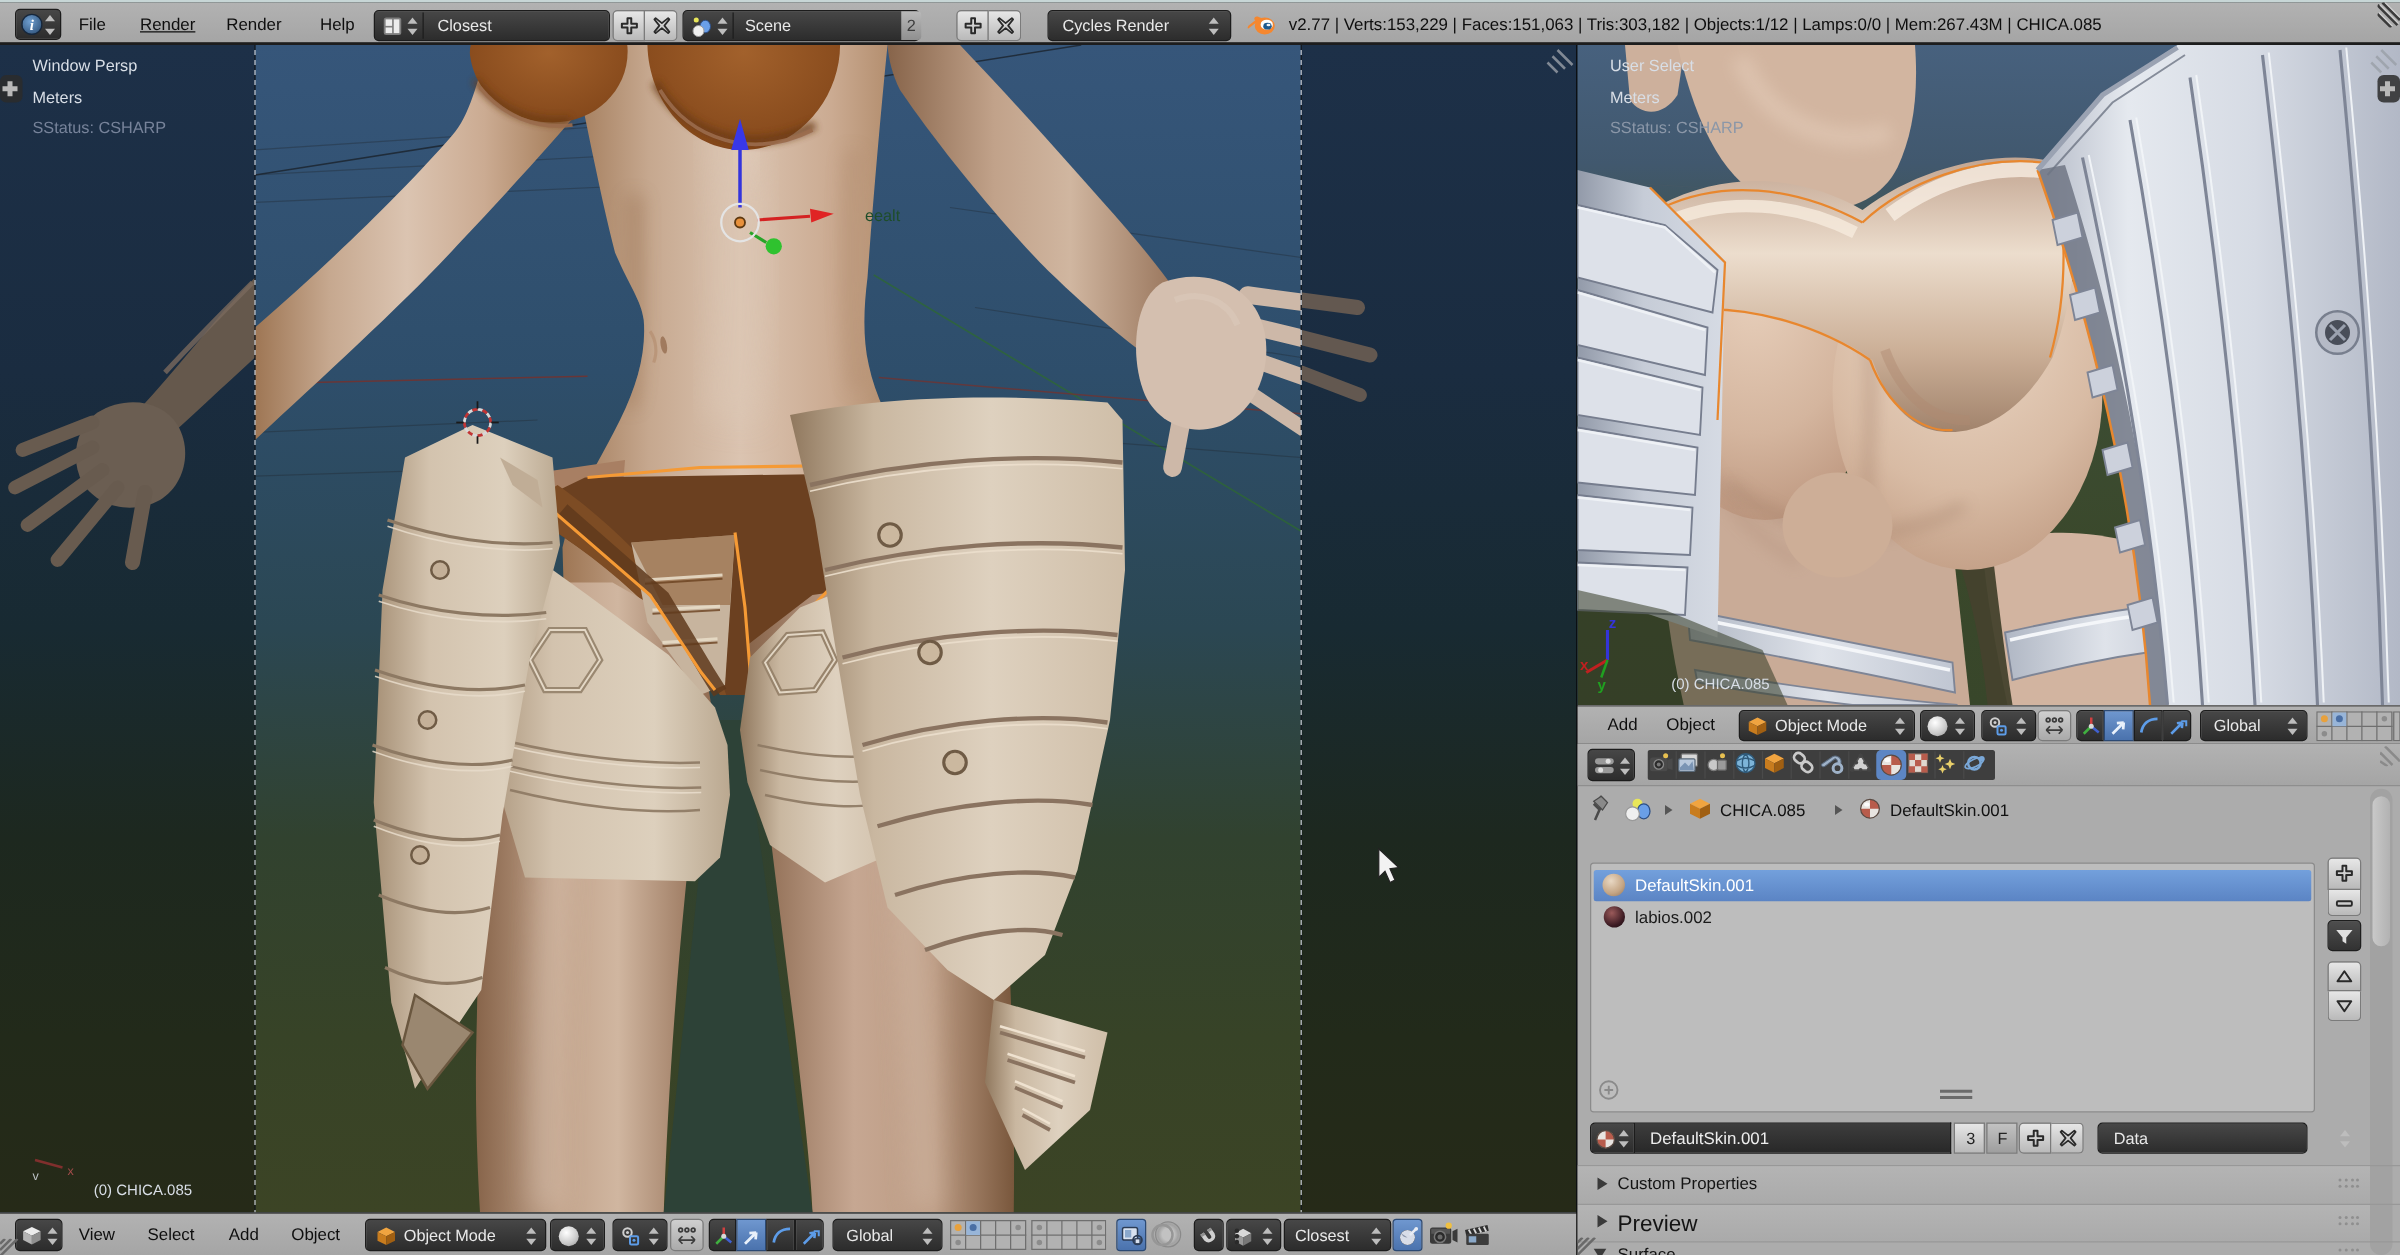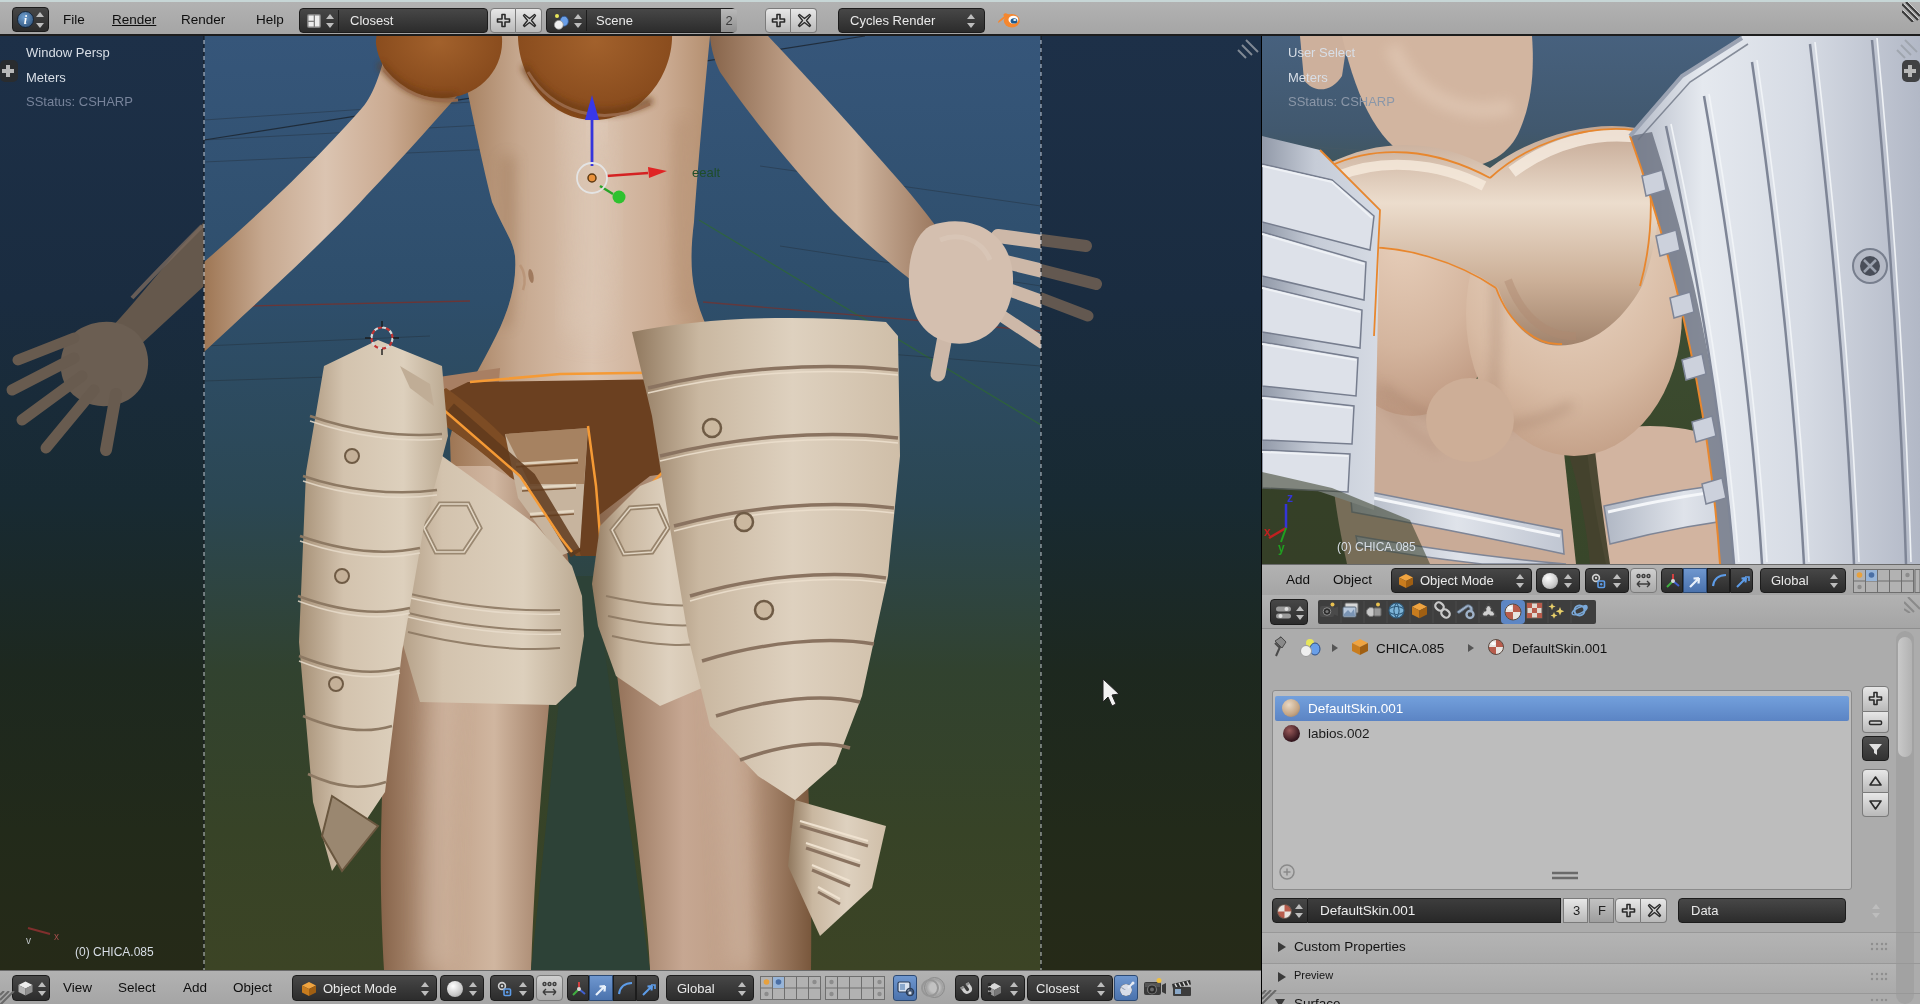--- a/index.html
+++ b/index.html
@@ -76,20 +76,21 @@
   </div>
 
   <svg class="abs" style="left:997px;top:8px;" width="24" height="19" viewBox="0 0 24 19">
     <path d="M12 5 L2 12.5 C0.5 13.6 1 11.2 2.2 10.2 L9 4.8 Z" fill="#f5872f"></path>
     <path d="M6.5 5.5 C6 3.8 8 2.8 9.5 3.4 L16 6 L10 8.5 Z" fill="#f5872f"></path>
     <ellipse cx="14.8" cy="10.8" rx="8" ry="6.8" fill="#f5872f"></ellipse>
     <ellipse cx="16.4" cy="9.7" rx="4.9" ry="4" fill="#fdfdfd"></ellipse>
     <ellipse cx="17" cy="10.9" rx="3.4" ry="2.7" fill="#1e5a8e"></ellipse>
     <ellipse cx="17.8" cy="9.9" rx="1.6" ry="1" fill="#eef4fa"></ellipse>
   </svg>
+  <div class="abs menutext" style="left:1031px;top:10px;">v2.77 | Verts:153,229 | Faces:151,063 | Tris:303,182 | Objects:1/12 | Lamps:0/0 | Mem:267.43M | CHICA.085</div>
   <svg class="abs" style="left:1902px;top:0px;" width="18" height="20">
       <g stroke="#3a3a3a" stroke-width="2.2">
         <line x1="4" y1="0" x2="18" y2="14"></line>
         <line x1="0" y1="2" x2="16" y2="18"></line>
         <line x1="0" y1="9" x2="11" y2="20"></line>
       </g>
       <g stroke="#cfcfcf" stroke-width="1">
         <line x1="6" y1="0" x2="18" y2="12"></line>
         <line x1="2" y1="2" x2="17" y2="17"></line>
         <line x1="1" y1="8" x2="12" y2="19"></line>
@@ -1080,21 +1081,21 @@
         <circle cx="7" cy="7" r="1.2"></circle>
         <circle cx="12" cy="7" r="1.2"></circle>
         <circle cx="16" cy="7" r="1.2"></circle>
       </g>
     </svg>
   <div class="abs" style="left:0;top:368px;width:658px;height:1px;background:#989898;"></div>
   <div class="abs" style="left:0;top:369px;width:634px;height:29px;background:linear-gradient(#b4b4b4,#aaaaaa);"></div>
   <svg class="abs" style="left:14px;top:376px;" width="12" height="12">
       <path d="M2 1 L10 6 L2 11 Z" fill="#3a3a3a"></path>
     </svg>
-  <div class="abs" style="left:32px;top:374px;font-size:11px;color:#141414;">Preview</div>
+  <div class="abs" style="left:32px;top:374px;font-size:18px;color:#141414;">Preview</div>
   <svg class="abs" style="left:608px;top:377px;" width="18" height="10" viewBox="0 0 18 10">
       <g fill="#8f8f8f">
         <circle cx="2" cy="2" r="1.2"></circle>
         <circle cx="7" cy="2" r="1.2"></circle>
         <circle cx="12" cy="2" r="1.2"></circle>
         <circle cx="16" cy="2" r="1.2"></circle>
         <circle cx="2" cy="7" r="1.2"></circle>
         <circle cx="7" cy="7" r="1.2"></circle>
         <circle cx="12" cy="7" r="1.2"></circle>
         <circle cx="16" cy="7" r="1.2"></circle>

